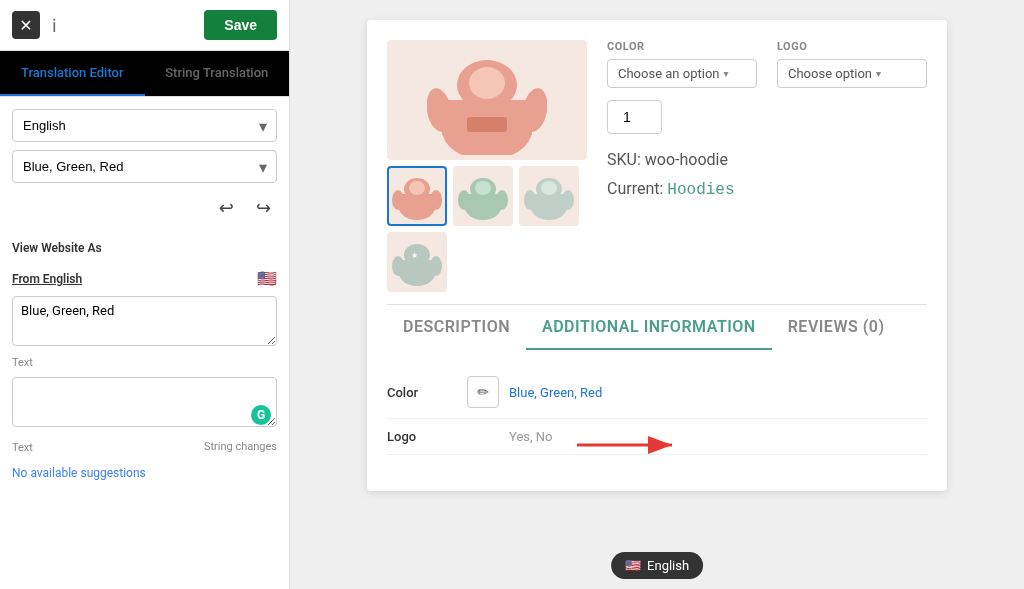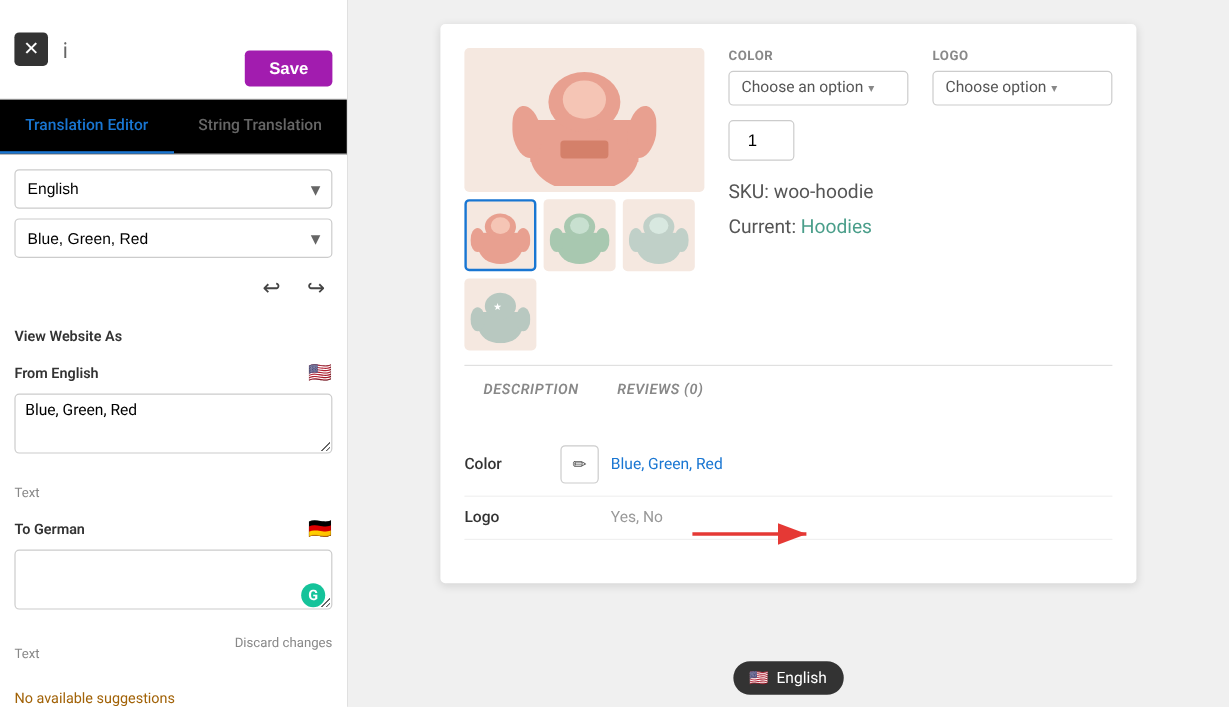--- a/index.html
+++ b/index.html
@@ -38,29 +38,28 @@
       cursor: pointer;
       font-size: 16px;
       display: flex; align-items: center; justify-content: center;
     }
     .info-icon {
       color: #666;
       font-size: 18px;
       cursor: pointer;
     }
     .save-btn {
-      background: #a21caf;
+      background: #15803d;
       color: #fff;
       border: none;
       border-radius: 4px;
       padding: 7px 20px;
       font-size: 14px;
       font-weight: 600;
       cursor: pointer;
-      margin-top: 32px;
     }
     .tab-bar {
       display: flex;
       border-bottom: 1px solid #e0e0e0;
       background: #000000;
     }
     .tab {
       flex: 1;
       text-align: center;
       padding: 14px 8px;
@@ -126,38 +125,39 @@
     .flag-row {
       display: flex;
       align-items: center;
       justify-content: space-between;
       margin-top: 6px;
     }
     .flag-row .lang-label {
       font-size: 12px;
       font-weight: 600;
       color: #333;
+      text-decoration: underline;
     }
     .flag-emoji {
       font-size: 16px;
     }
     textarea.trans-input {
       width: 100%;
       border: 1px solid #ccc;
       border-radius: 4px;
       padding: 6px 8px;
       font-size: 13px;
       resize: vertical;
       min-height: 50px;
       font-family: inherit;
     }
     .field-type {
       font-size: 11px;
       color: #888;
-      margin-top: 18px;
+      margin-top: 2px;
     }
     .to-section {
       position: relative;
     }
     .grammarly-icon {
       position: absolute;
       right: 6px;
       bottom: 6px;
       width: 20px;
       height: 20px;
@@ -173,22 +173,22 @@
       justify-content: space-between;
       align-items: center;
     }
     .discard-link {
       font-size: 11px;
       color: #888;
       cursor: pointer;
     }
     .no-suggestions {
       font-size: 12px;
-      color: #a16207;
-      margin-top: 16px;
+      color: #3b82f6;
+      margin-top: 4px;
     }
 
     
     .right-panel {
       flex: 1;
       background: #f0f0f0;
       position: relative;
       overflow: hidden;
     }
     .product-card {
@@ -304,40 +304,40 @@
       gap: 6px;
     }
     .sku-cat {
       font-size: 16px;
       color: #555;
       line-height: 1.8;
     }
     .sku-cat a {
       color: #4a9e8a;
       text-decoration: none;
+      font-family: Liberation Mono, monospace;
     }
 
     
     .product-tabs {
       border-top: 1px solid #e0e0e0;
       margin-top: 12px;
     }
     .tabs-row {
       display: flex;
       gap: 0;
     }
     .ptab {
       padding: 12px 16px;
-      font-size: 12px;
+      font-size: 16px;
       font-weight: 600;
       color: #888;
       letter-spacing: 0.5px;
       cursor: pointer;
       border-bottom: 2px solid transparent;
-      font-style: italic;
     }
     .ptab.active {
       color: #4a9e8a;
       border-bottom: 2px solid #4a9e8a;
     }
     .tab-content {
       padding: 16px 0;
     }
     .attr-row {
       display: flex;
@@ -438,31 +438,27 @@
 
     <div class="section-label">View Website As</div>
 
     <div class="flag-row">
       <span class="lang-label">From English</span>
       <span class="flag-emoji">🇺🇸</span>
     </div>
     <textarea class="trans-input" readonly="" style="">Blue, Green, Red</textarea>
     <div class="field-type">Text</div>
 
-    <div class="flag-row">
-      <span class="lang-label">To German</span>
-      <span class="flag-emoji">🇩🇪</span>
-    </div>
     <div class="to-section">
       <textarea class="trans-input" style="padding-right: 28px;"></textarea>
       <div class="grammarly-icon">G</div>
     </div>
     <div class="to-row">
       <span class="field-type">Text</span>
-      <span class="discard-link">Discard changes</span>
+      <span class="discard-link">String changes</span>
     </div>
     <div class="no-suggestions">No available suggestions</div>
   </div>
 </div>
 
 <div class="right-panel">
 
   <div class="red-arrow">
     <svg width="110" height="30" viewBox="0 0 110 30">
       <defs>
@@ -570,20 +566,21 @@
             <span>Current:</span>
             <a href="#">Hoodies</a>
           </div>
         </div>
       </div>
     </div>
 
     <div class="product-tabs">
       <div class="tabs-row">
         <div class="ptab">DESCRIPTION</div>
+        <div class="ptab active">ADDITIONAL INFORMATION</div>
         <div class="ptab">REVIEWS (0)</div>
       </div>
       <div class="tab-content">
         <div class="attr-row">
           <div class="attr-name">Color</div>
           <button class="attr-edit-btn">✏</button>
           <span class="attr-value highlighted">Blue, Green, Red</span>
         </div>
         <div class="attr-row">
           <div class="attr-name">Logo</div>

